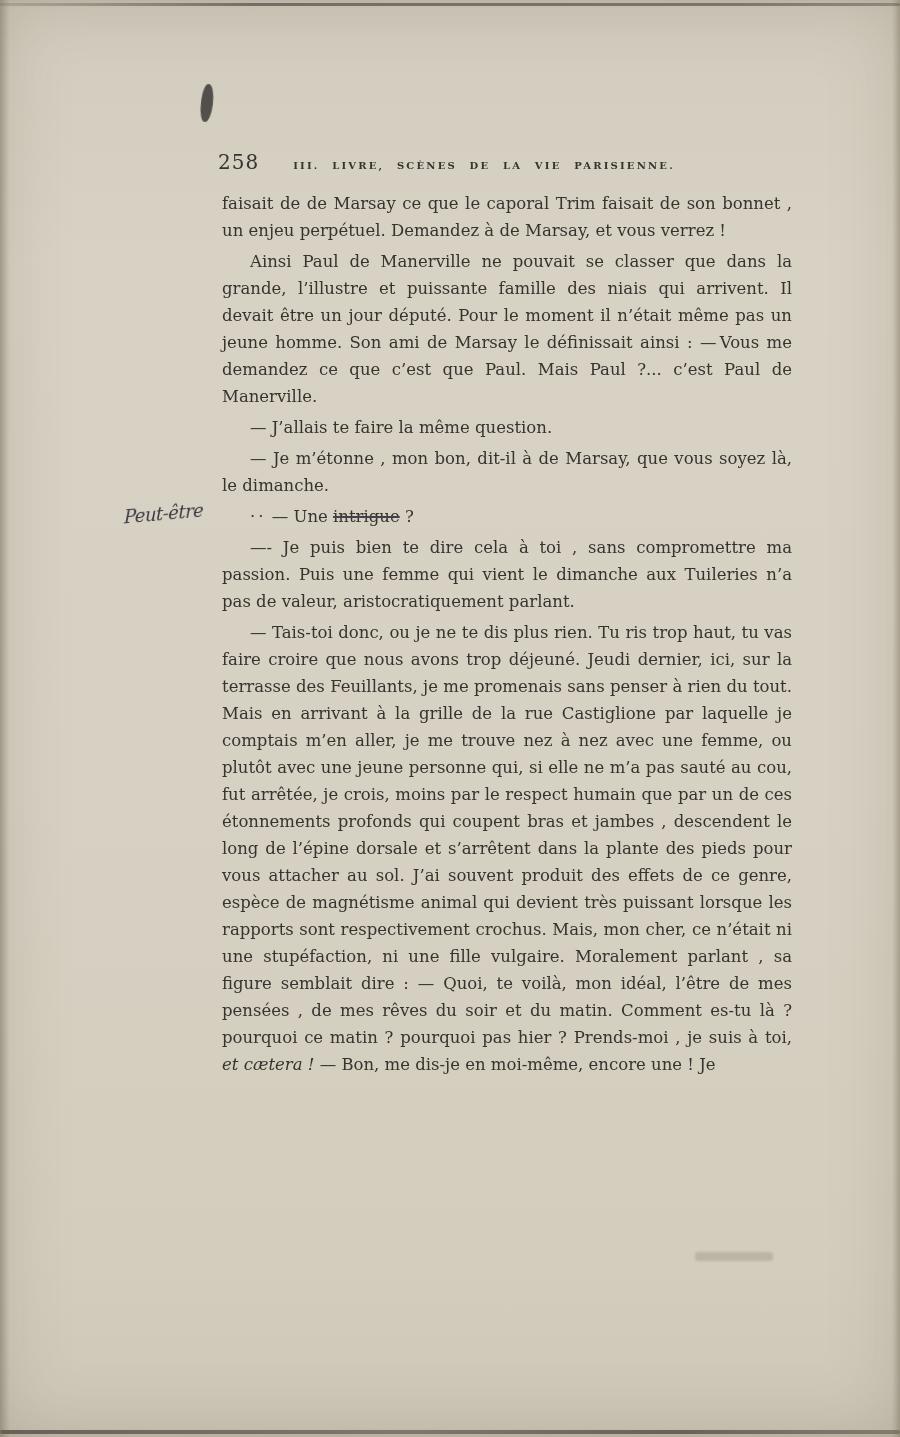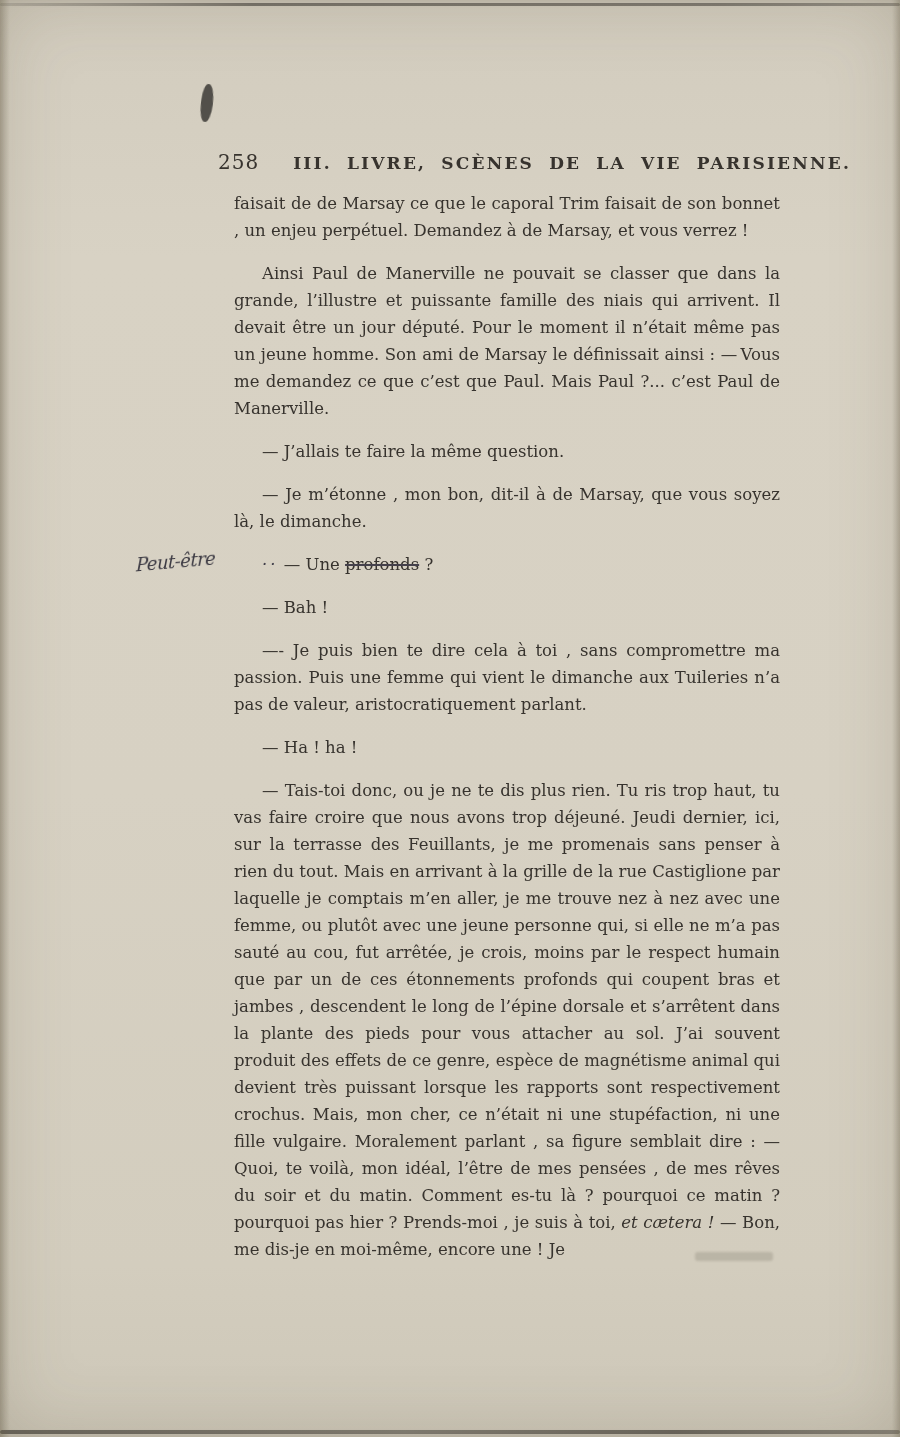--- a/index.html
+++ b/index.html
@@ -79,32 +79,32 @@
     gap: 34px;
     margin-bottom: 16px;
     white-space: nowrap;
     text-align: right;
   }
   .page-number {
     font-size: 20px;
     letter-spacing: 1px;
   }
   .running-title {
-    font-size: 17px;
+    font-size: 10px;
     font-weight: bold;
     letter-spacing: 2.2px;
     word-spacing: 7px;
   }
   .body-text {
     font-size: 16.5px;
     line-height: 27px;
     text-align: justify;
   }
   .para {
-    margin: 16px;
+    margin: 4px;
     position: relative;
   }
   .para.indent {
     text-indent: 28px;
   }
   .seg-normal {}
   .seg-italic { font-style: italic; }
   .seg-strike {
     text-decoration: line-through;
     text-decoration-thickness: 2px;
@@ -149,20 +149,18 @@
   <div class="page-content">
     <div class="page-header">
       <span class="page-number">258</span>
       <span class="running-title">III. LIVRE, SCÈNES DE LA VIE PARISIENNE.</span>
     </div>
     <div class="body-text" id="paragraphs">
         <p class="para"><span class="seg-normal">faisait de de Marsay ce que le caporal Trim faisait de son bonnet , un enjeu perpétuel. Demandez à de Marsay, et vous verrez&nbsp;!</span></p>
         <p class="para indent"><span class="seg-normal">Ainsi Paul de Manerville ne pouvait se classer que dans la grande, l’illustre et puissante famille des niais qui arrivent. Il devait être un jour député. Pour le moment il n’était même pas un jeune homme. Son ami de Marsay le définissait ainsi&nbsp;: — Vous me demandez ce que c’est que Paul. Mais Paul&nbsp;?... c’est Paul de Manerville.</span></p>
         <p class="para indent"><span class="seg-normal">— J’allais te faire la même question.</span></p>
         <p class="para indent"><span class="seg-normal">— Je m’étonne , mon bon, dit-il à de Marsay, que vous soyez là, le dimanche.</span></p>
-        <p class="para indent"><span class="margin-note">Peut-être</span><span class="seg-hand">··</span><span class="seg-normal">&nbsp;— Une </span><span class="seg-strike">profonds</span><span class="seg-normal">&nbsp;?</span></p>
-        <p class="para indent"><span class="seg-normal">— Bah&nbsp;!</span></p>
+        <p class="para indent"><span class="margin-note">Peut-être</span><span class="seg-hand">··</span><span class="seg-normal">&nbsp;— Une </span><span class="seg-strike">intrigue</span><span class="seg-normal">&nbsp;?</span></p>
         <p class="para indent"><span class="seg-normal">—- Je puis bien te dire cela à toi , sans compromettre ma passion. Puis une femme qui vient le dimanche aux Tuileries n’a pas de valeur, aristocratiquement parlant.</span></p>
-        <p class="para indent"><span class="seg-normal">— Ha&nbsp;! ha&nbsp;!</span></p>
         <p class="para indent"><span class="seg-normal">— Tais-toi donc, ou je ne te dis plus rien. Tu ris trop haut, tu vas faire croire que nous avons trop déjeuné. Jeudi dernier, ici, sur la terrasse des Feuillants, je me promenais sans penser à rien du tout. Mais en arrivant à la grille de la rue Castiglione par laquelle je comptais m’en aller, je me trouve nez à nez avec une femme, ou plutôt avec une jeune personne qui, si elle ne m’a pas sauté au cou, fut arrêtée, je crois, moins par le respect humain que par un de ces étonnements profonds qui coupent bras et jambes , descendent le long de l’épine dorsale et s’arrêtent dans la plante des pieds pour vous attacher au sol. J’ai souvent produit des effets de ce genre, espèce de magnétisme animal qui devient très puissant lorsque les rapports sont respectivement crochus. Mais, mon cher, ce n’était ni une stupéfaction, ni une fille vulgaire. Moralement parlant , sa figure semblait dire&nbsp;: — Quoi, te voilà, mon idéal, l’être de mes pensées , de mes rêves du soir et du matin. Comment es-tu là&nbsp;? pourquoi ce matin&nbsp;? pourquoi pas hier&nbsp;? Prends-moi , je suis à toi, </span><span class="seg-italic">et cætera&nbsp;!</span><span class="seg-normal"> — Bon, me dis-je en moi-même, encore une&nbsp;! Je</span></p>
       </div>
   </div>
 </div>
 
 </body></html>

